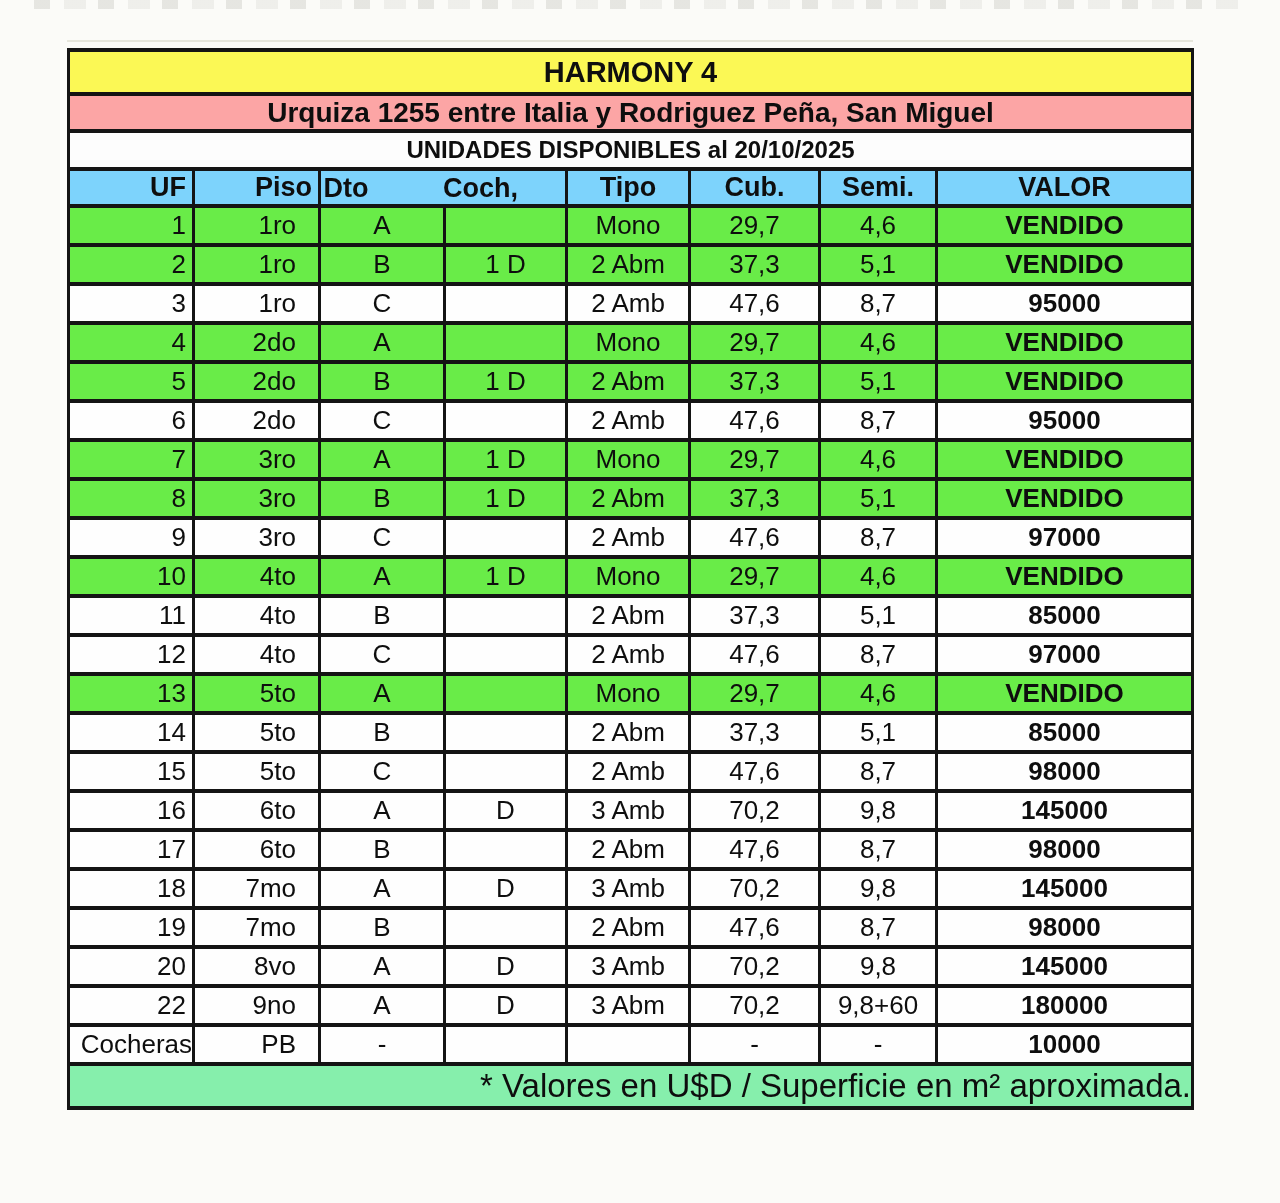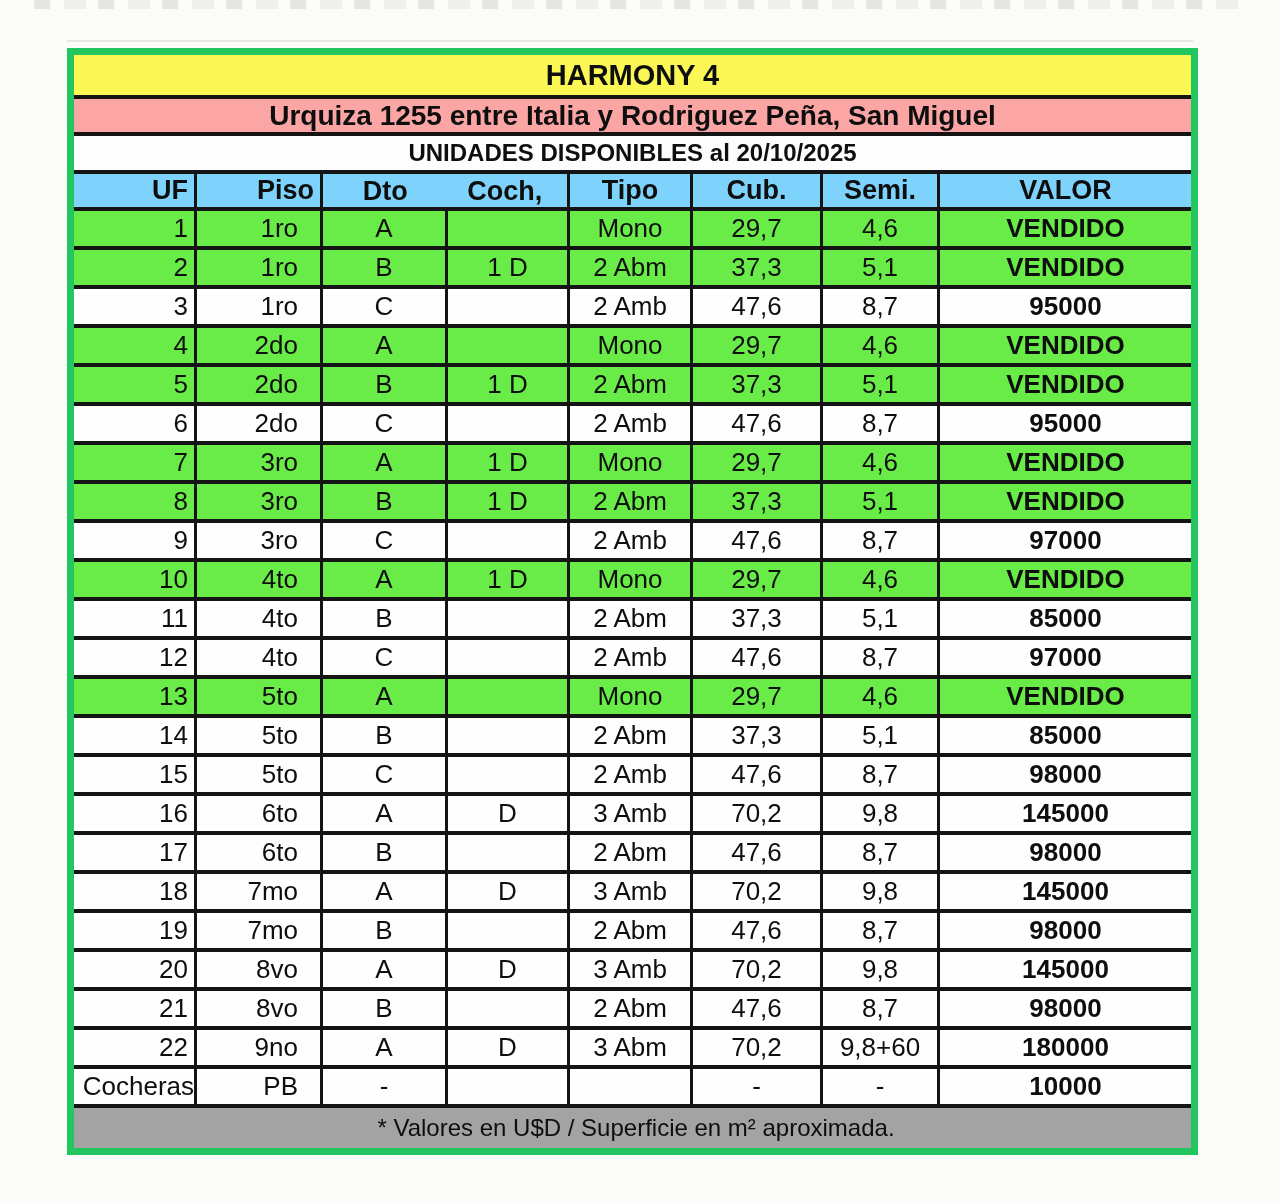--- a/index.html
+++ b/index.html
@@ -37,21 +37,21 @@
     height: 2px;
     background: #e6e6dc;
   }
 
   table.units {
     position: absolute;
     left: 67px;
     top: 48px;
     border-collapse: collapse;
     table-layout: fixed;
-    border: 7px solid #22c55e;
+    border: 3px solid #22c55e;
   }
   .units th, .units td {
     border: 3px solid #141414;
     border-top-width: 4px;
     border-bottom-width: 4px;
     overflow: hidden;
     white-space: nowrap;
     padding: 0;
     background: #fefefe;
   }
@@ -85,21 +85,21 @@
     background: #7dd3fc;
     font-size: 27px;
     font-weight: 700;
   }
   .colhead .c-uf, .colhead .c-piso { text-align: right; padding-right: 6px; }
   .colhead .c-tipo, .colhead .c-cub, .colhead .c-semi, .colhead .c-valor { text-align: center; }
   .colhead .c-dtococh { text-align: center; }
   .colhead .c-dtococh .half {
     display: inline-block;
     width: 49%;
-    text-align: center;
+    text-align: left;
     vertical-align: middle;
   }
 
   
   .units tbody td {
     height: 35px;
     font-size: 26px;
     font-weight: 400;
     background: #fefefe;
   }
@@ -108,25 +108,25 @@
   .units tbody td.c-piso { text-align: right; padding-right: 22px; }
   .units tbody td.c-dto, .units tbody td.c-coch,
   .units tbody td.c-tipo, .units tbody td.c-cub,
   .units tbody td.c-semi { text-align: center; }
   .units tbody td.c-valor { text-align: center; font-weight: 700; }
   .units tbody tr.last-row td.c-uf { text-align: right; padding-left: 3px; padding-right: 0; }
 
   
   .footnote-row td {
     height: 40px;
-    font-size: 24px;
+    font-size: 33px;
     font-weight: 400;
-    text-align: center;
+    text-align: right;
     padding-left: 7px;
-    background: #a3a3a3;
+    background: #86efac;
   }
 </style>
 </head>
 <body>
 
 <div class="top-artifact"></div>
 <div class="ghost-line"></div>
 
 <table class="units">
   <colgroup>
@@ -357,30 +357,20 @@
         <td class="c-uf">20</td>
         <td class="c-piso">8vo</td>
         <td class="c-dto">A</td>
         <td class="c-coch">D</td>
         <td class="c-tipo">3 Amb</td>
         <td class="c-cub">70,2</td>
         <td class="c-semi">9,8</td>
         <td class="c-valor">145000</td>
       </tr>
       <tr>
-        <td class="c-uf">21</td>
-        <td class="c-piso">8vo</td>
-        <td class="c-dto">B</td>
-        <td class="c-coch"></td>
-        <td class="c-tipo">2 Abm</td>
-        <td class="c-cub">47,6</td>
-        <td class="c-semi">8,7</td>
-        <td class="c-valor">98000</td>
-      </tr>
-      <tr>
         <td class="c-uf">22</td>
         <td class="c-piso">9no</td>
         <td class="c-dto">A</td>
         <td class="c-coch">D</td>
         <td class="c-tipo">3 Abm</td>
         <td class="c-cub">70,2</td>
         <td class="c-semi">9,8+60</td>
         <td class="c-valor">180000</td>
       </tr>
       <tr class="last-row">

